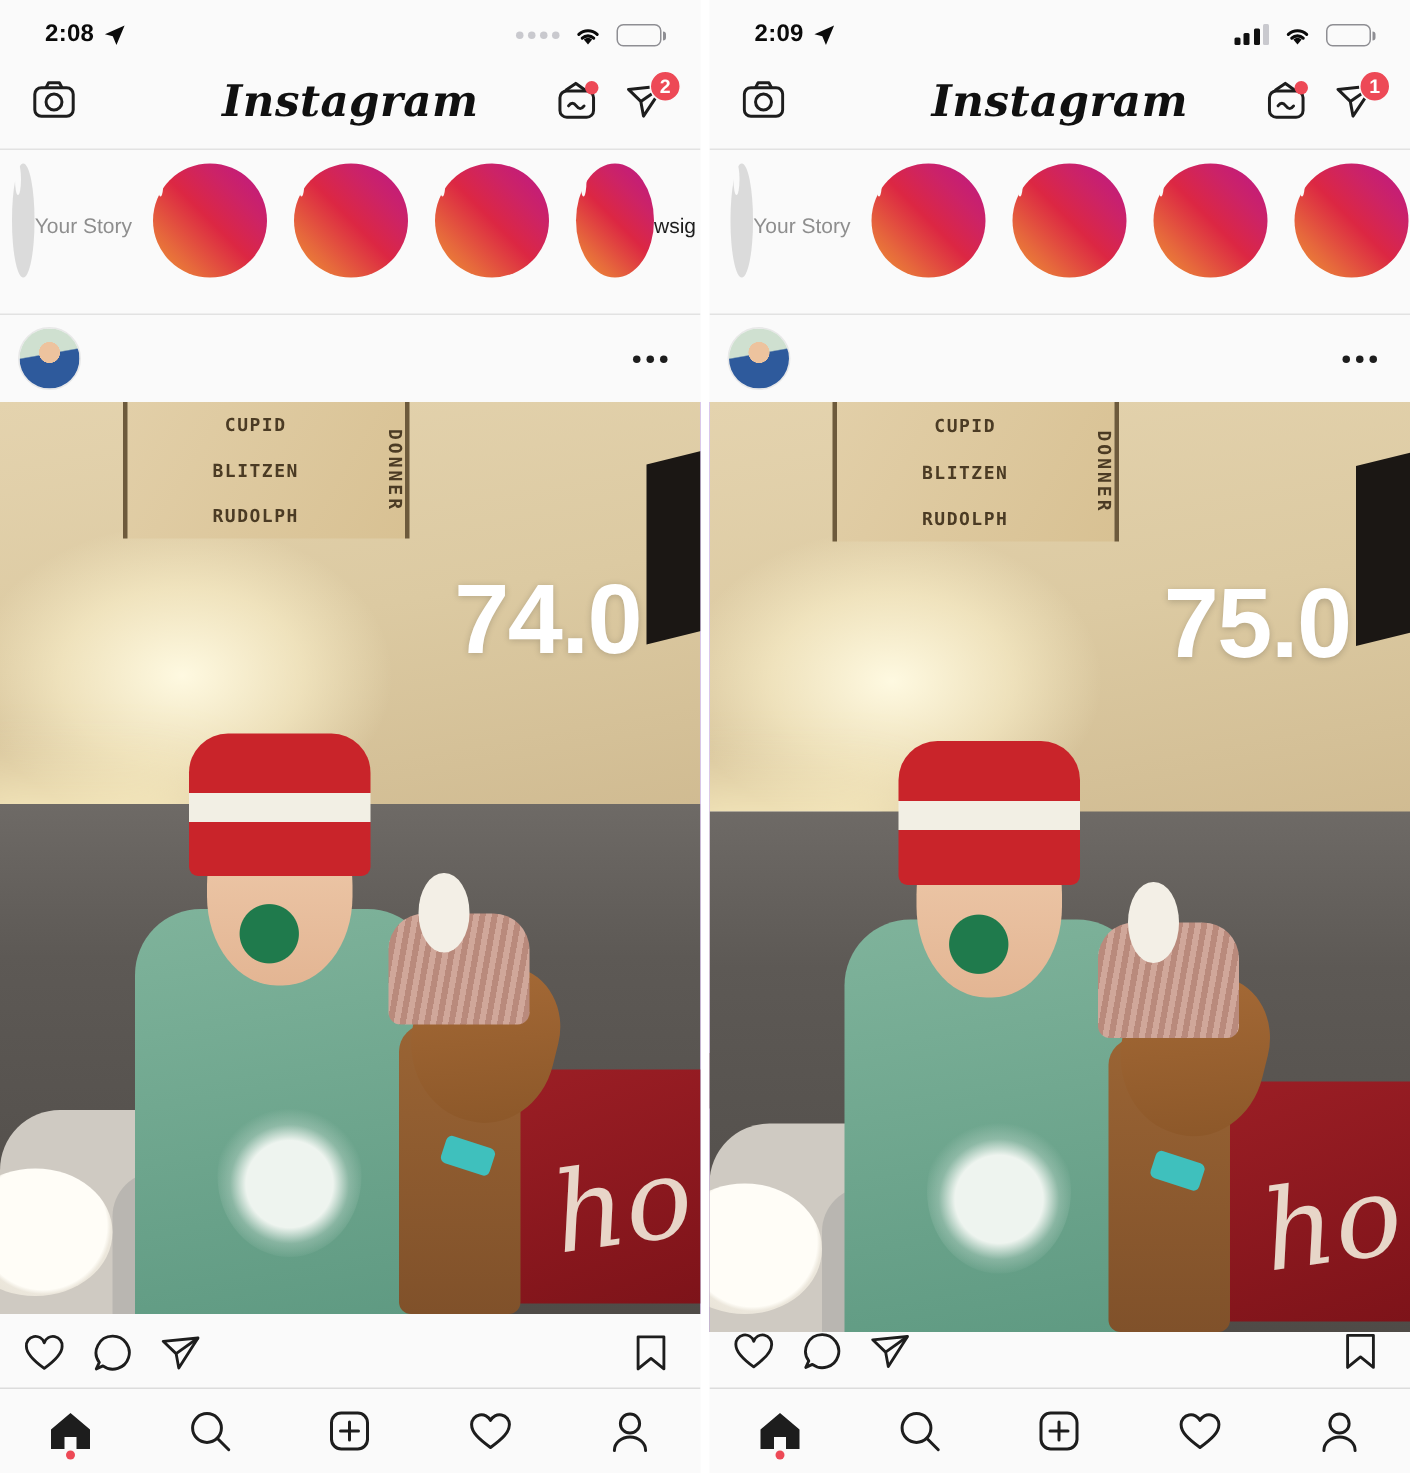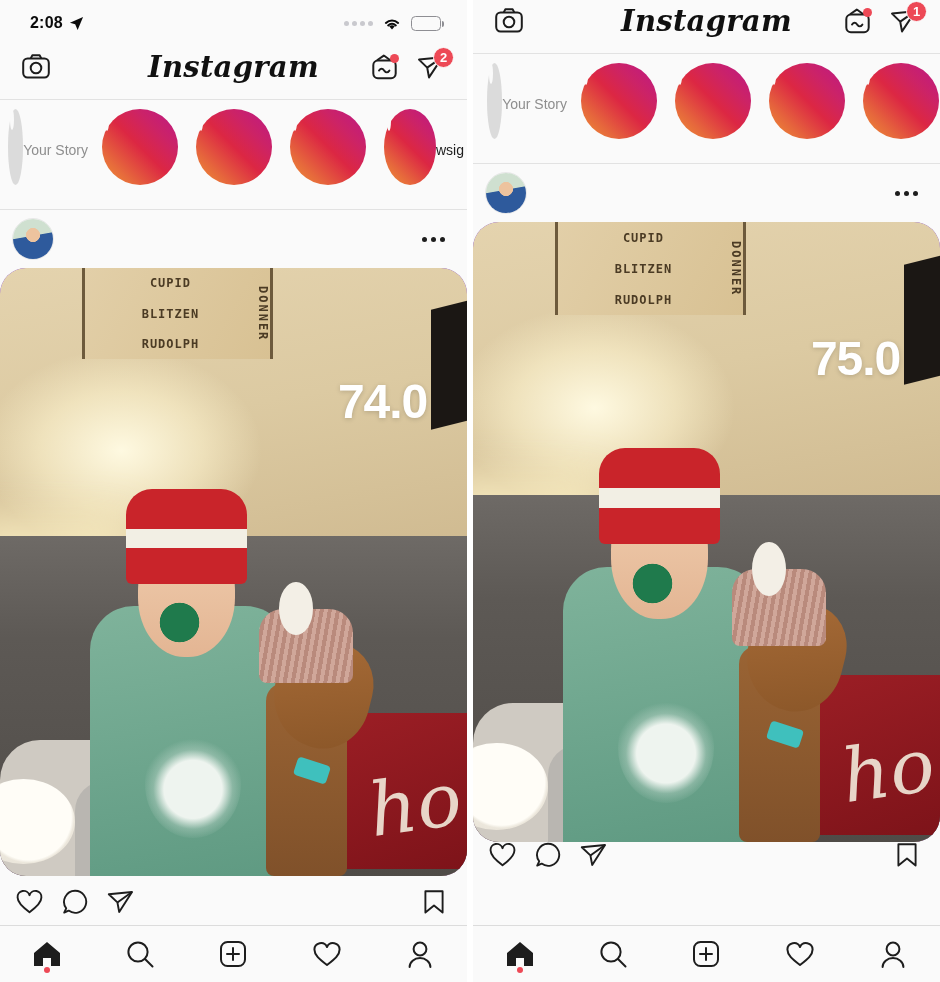--- a/index.html
+++ b/index.html
@@ -82,21 +82,21 @@
 
   
   .post-head { height: 58px; background:#fafafa; display:flex; align-items:center; justify-content:space-between; padding: 0 22px 0 12px; }
   .ph-left { display:flex; align-items:center; gap:10px; }
   .ph-av { width:42px; height:42px; border-radius:50%; overflow:hidden; border:1px solid #e8e8e8; position:relative; }
   .ph-user { font-size:15px; font-weight:600; color:#262626; }
   .dots3 { display:flex; gap:4px; }
   .dots3 i { width:5px; height:5px; border-radius:50%; background:#1d1d1d; display:block; }
 
   
-  .photo { position:relative; width:100%; overflow:hidden; background:#6d28d9;border-radius:26px; }
+  .photo { position:relative; width:100%; overflow:hidden; background:#6d28d9; }
   .phone.left .photo { height: 608px; }
   .phone.right .photo { height: 620px; }
 
   .wall { position:absolute; inset:0;
     background:
       radial-gradient(ellipse 180px 130px at 26% 30%, rgba(255,250,226,.98) 0%, rgba(255,246,210,.55) 45%, rgba(255,240,200,0) 78%),
       linear-gradient(170deg, #e4d3ae 0%, #dccaa2 26%, #cdb78d 58%, #bda277 100%);
   }
   .darkframe { position:absolute; right:-10px; top:6%; width:46px; height:120px; background:#1b1714; transform: skewY(-14deg); }
   .sign { position:absolute; left:17.5%; top:0; width:41%; height:15%;
@@ -148,21 +148,21 @@
     background: repeating-linear-gradient(100deg,#d0a79a 0 4px,#b98a7c 4px 8px); border-radius:24px 24px 8px 8px; }
   .pom { position:absolute; left:28%; bottom:90%; width:26%; height:20%; background:#f3efe6; border-radius:50%; }
   .collar { position:absolute; left:40%; bottom:36%; width:26%; height:7%; background:#3fc0bd; border-radius:4px; transform:rotate(18deg); }
 
   .plate { position:absolute; left:-6%; bottom:2%; width:22%; height:14%;
     background: radial-gradient(circle at 55% 45%, #fffdf7 0 58%, #ece7dc 62%, #ded8ca 100%); border-radius:50%; }
 
   .bignum {
     position:absolute; right:8.5%; top:17.5%;
     font-family:"Liberation Sans", sans-serif;
-    font-size: 48px; font-weight: 700; color:#ffffff; letter-spacing:-1px;
+    font-size: 66px; font-weight: 700; color:#ffffff; letter-spacing:-1px;
     text-shadow: 0 1px 5px rgba(0,0,0,.18);
   }
 
   
   .actions { height:52px; background:#fafafa; display:flex; align-items:center; justify-content:space-between; padding: 0 22px 0 16px; }
   .actions-left { display:flex; align-items:center; gap:19px; }
   .phone.right .actions { height: 36px; align-items:flex-start; }
 
   
   .tabbar {
@@ -394,20 +394,46 @@
             <path d="M4.6 27 a10.4 9 0 0 1 20.8 0" fill="none" stroke="#1d1d1d" stroke-width="2" stroke-linecap="round"></path>
           </svg>
       </span>
     </div>
   </div>
 
   <div class="gap"></div>
 
   <div class="phone right">
 
+    <div class="statusbar">
+      <div class="sb-left">
+        <span class="sb-time">2:09</span>
+        <span class="loc-arrow">
+          <svg width="15" height="15" viewBox="0 0 16 16">
+              <path d="M15 1 L1 7.2 L6.6 8.7 L9.2 15 Z" fill="#0b0b0b"></path>
+            </svg>
+        </span>
+      </div>
+      <div class="sb-right">
+        <span class="bars">
+            <i></i>
+            <i></i>
+            <i></i>
+            <i></i>
+          </span>
+        <span>
+          <svg width="20" height="15" viewBox="0 0 20 15">
+            <path d="M10 13.6 L7.2 10.3 a4.4 4.4 0 0 1 5.6 0 Z" fill="#0b0b0b"></path>
+            <path d="M3.9 6.9 a9 9 0 0 1 12.2 0" stroke="#0b0b0b" stroke-width="2.1" fill="none" stroke-linecap="round"></path>
+            <path d="M6.2 9.4 a5.6 5.6 0 0 1 7.6 0" stroke="#0b0b0b" stroke-width="2.1" fill="none" stroke-linecap="round"></path>
+          </svg>
+        </span>
+        <span class="batt"><span class="fill"></span></span>
+      </div>
+    </div>
 
     <div class="navbar">
       <span class="ic-wrap">
         <svg width="28" height="25" viewBox="0 0 28 25">
           <rect x="1.2" y="4.5" width="25.6" height="19" rx="4.4" fill="none" stroke="#1d1d1d" stroke-width="2"></rect>
           <path d="M8.6 4.6 L10.4 1.2 h7.2 l1.8 3.4" fill="none" stroke="#1d1d1d" stroke-width="2" stroke-linejoin="round"></path>
           <circle cx="14" cy="14" r="5.3" fill="none" stroke="#1d1d1d" stroke-width="2"></circle>
         </svg>
       </span>
       <span class="ig-title">Instagram</span>

